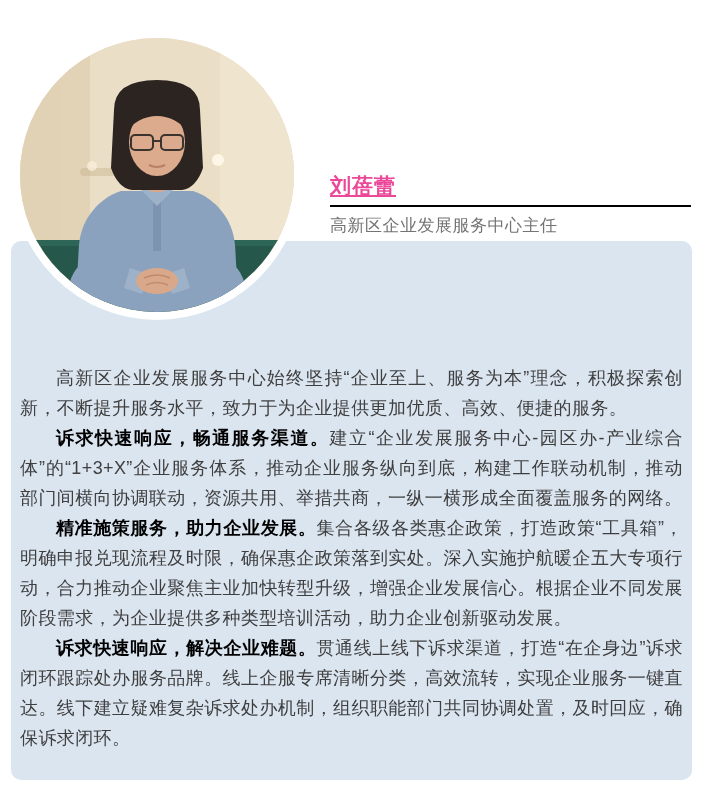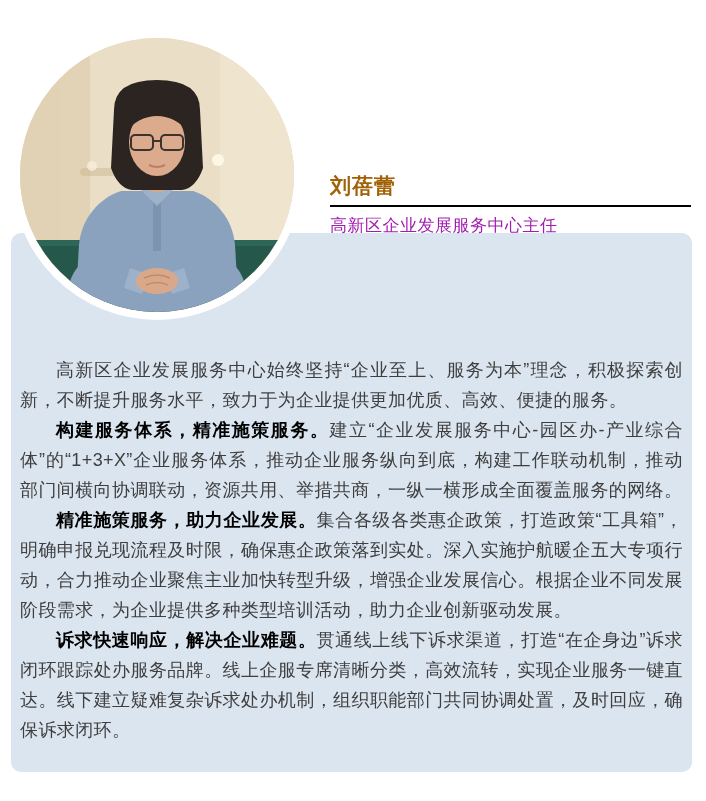--- a/index.html
+++ b/index.html
@@ -11,21 +11,21 @@
   html,body{margin:0;padding:0;background:#ffffff;}
   .page{
     position:relative;
     width:706px;height:801px;
     background:#ffffff;
     overflow:hidden;
     font-family:"Liberation Sans","DejaVu Sans",sans-serif;
   }
   .panel{
     position:absolute;
-    left:11px;top:233px;
+    left:11px;top:241px;
     width:681px;height:539px;
     background:var(--panel-bg);
     border-radius:10px;
     box-sizing:border-box;
     padding:122px 9px 0 9px;
   }
   .article-text p{
     margin:0;
     font-size:18px;
     line-height:30px;
@@ -49,47 +49,48 @@
   }
   .photo-wrap svg{display:block;}
   .header-block{
     position:absolute;
     left:330px;top:174px;
     width:361px;
   }
   .person-name{
     font-size:21px;
     font-weight:bold;
-    color:#a16207;
+    color:#ec4899;
     line-height:24px;
     letter-spacing:1px;
+    text-decoration:underline;
   }
   .name-rule{
     height:2px;
     background:var(--rule-color);
     margin-top:7px;
   }
   .person-title{
     margin-top:9px;
     font-size:17px;
-    color:#a21caf;
+    color:#737373;
     line-height:20px;
     letter-spacing:0.5px;
   }
 </style>
 </head>
 <body>
 
 <div class="page">
 
   <div class="panel">
     <div class="article-text" id="article-text">
   <p><b class="lead"></b><span class="body">高新区企业发展服务中心始终坚持“企业至上、服务为本”理念，积极探索创新，不断提升服务水平，致力于为企业提供更加优质、高效、便捷的服务。</span></p>
 
-  <p><b class="lead">构建服务体系，精准施策服务。</b><span class="body">建立“企业发展服务中心-园区办-产业综合体”的“1+3+X”企业服务体系，推动企业服务纵向到底，构建工作联动机制，推动部门间横向协调联动，资源共用、举措共商，一纵一横形成全面覆盖服务的网络。</span></p>
+  <p><b class="lead">诉求快速响应，畅通服务渠道。</b><span class="body">建立“企业发展服务中心-园区办-产业综合体”的“1+3+X”企业服务体系，推动企业服务纵向到底，构建工作联动机制，推动部门间横向协调联动，资源共用、举措共商，一纵一横形成全面覆盖服务的网络。</span></p>
 
   <p><b class="lead">精准施策服务，助力企业发展。</b><span class="body">集合各级各类惠企政策，打造政策“工具箱”，明确申报兑现流程及时限，确保惠企政策落到实处。深入实施护航暖企五大专项行动，合力推动企业聚焦主业加快转型升级，增强企业发展信心。根据企业不同发展阶段需求，为企业提供多种类型培训活动，助力企业创新驱动发展。</span></p>
 
   <p><b class="lead">诉求快速响应，解决企业难题。</b><span class="body">贯通线上线下诉求渠道，打造“在企身边”诉求闭环跟踪处办服务品牌。线上企服专席清晰分类，高效流转，实现企业服务一键直达。线下建立疑难复杂诉求处办机制，组织职能部门共同协调处置，及时回应，确保诉求闭环。</span></p>
 </div>
   </div>
 
   <div class="photo-wrap">
     <svg width="274" height="274" viewBox="0 0 274 274">
 

